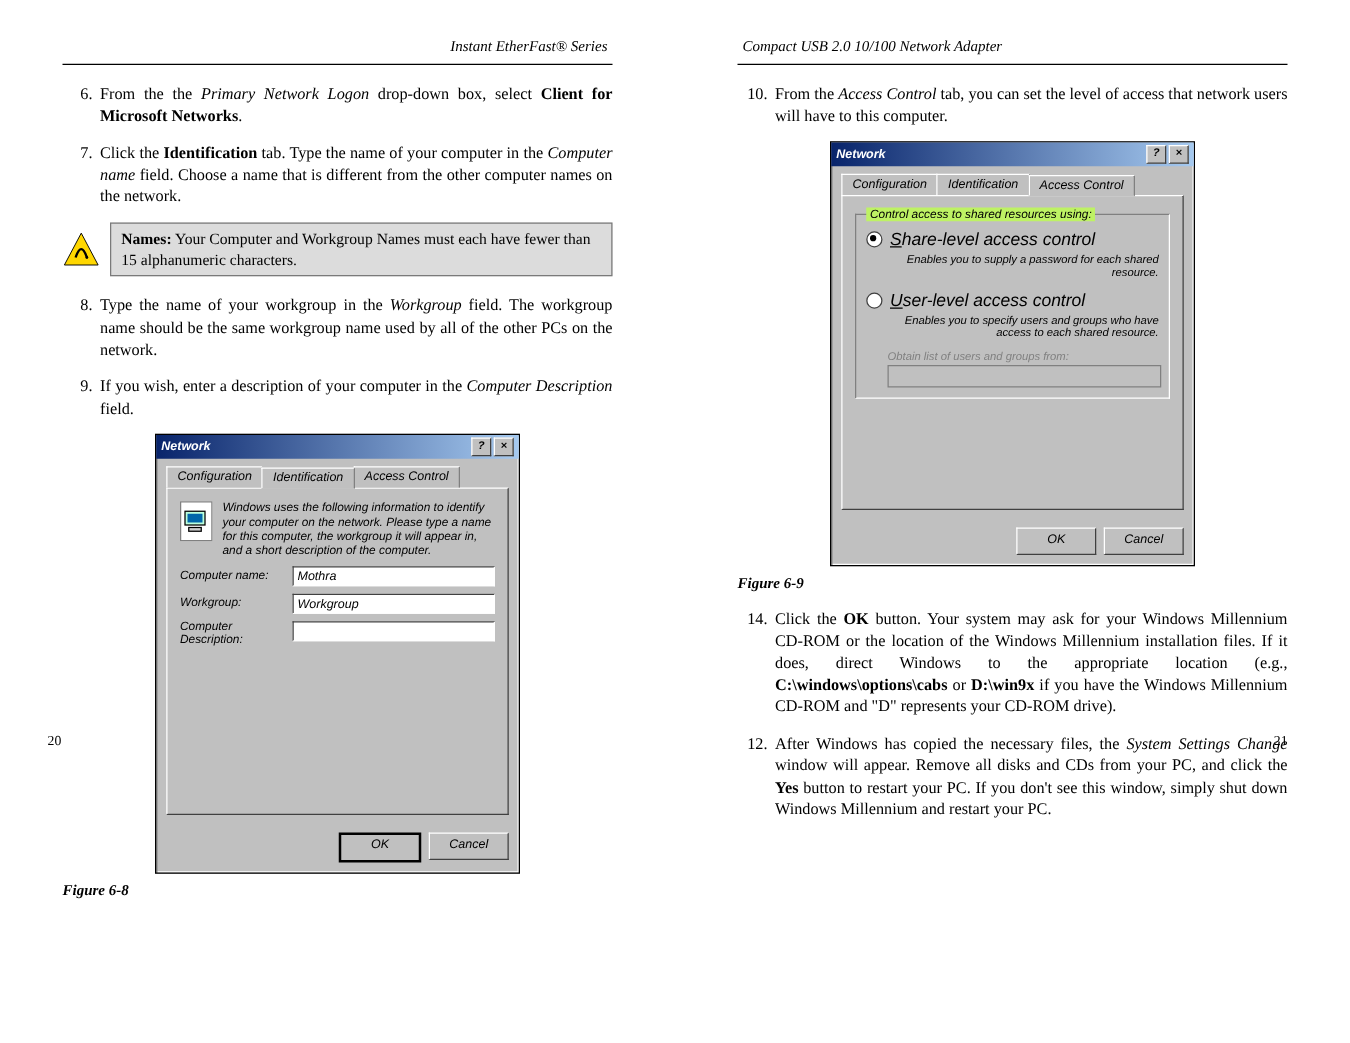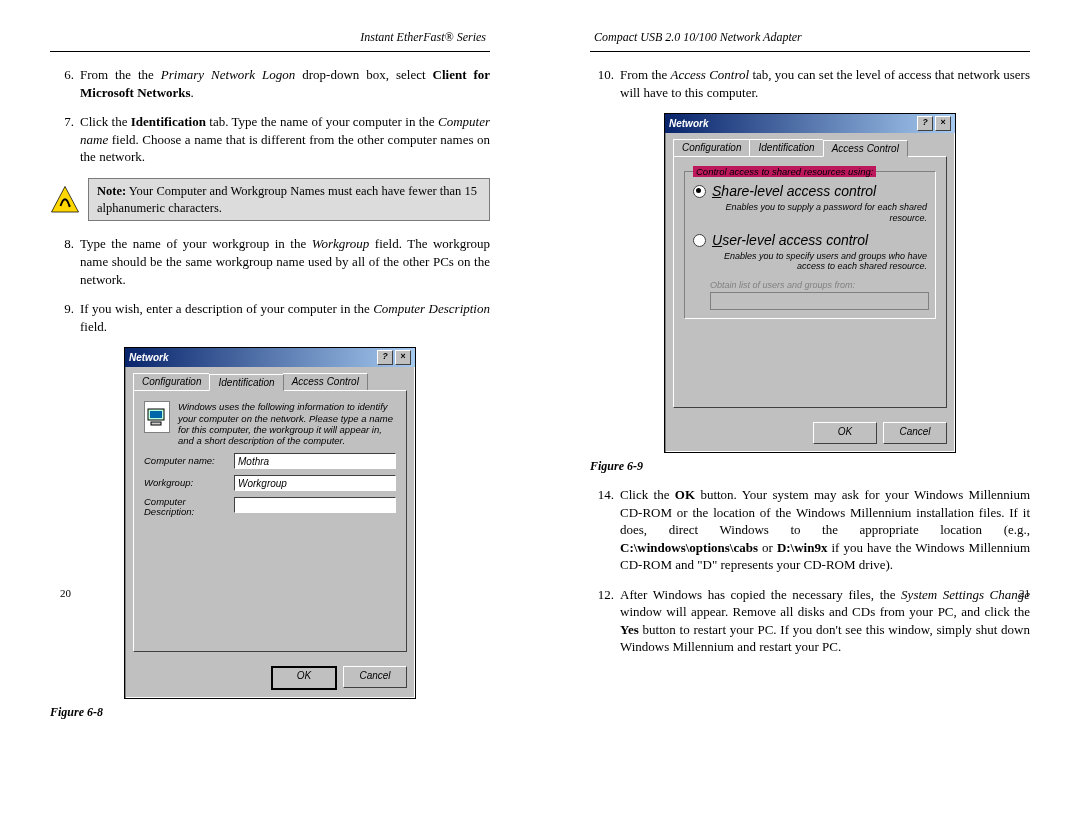--- a/index.html
+++ b/index.html
@@ -75,21 +75,21 @@
     font-weight: bold;
     font-size: 12px;
     margin-top: 6px;
     text-align: left;
   }
   .page-number {
     position: absolute;
     bottom: 20px;
     font-size: 11px;
   }
-  .pn-left { left: 60px; }
+  .pn-left { left: 38px; }
   .pn-right { right: 50px; }
 
   
   .win-dialog {
     display: inline-block;
     width: 290px;
     background: #c0c0c0;
     border: 1px solid #000;
     font-family: Tahoma, Arial, sans-serif;
     font-size: 10px;
@@ -201,21 +201,21 @@
   .win-button.default { border:2px solid #000; line-height:16px;}
   .fieldset {
     border:1px solid #808080;
     border-top-color:#808080;
     border-left-color:#808080;
     border-right-color:#fff;
     border-bottom-color:#fff;
     padding:8px;
     margin-top:4px;
   }
-  .fieldset-label { font-size:9.5px; position:relative; top:-14px; background:#be185d; padding:0 3px; display:inline-block;text-align:right;}
+  .fieldset-label { font-size:9.5px; position:relative; top:-14px; background:#bef264; padding:0 3px; display:inline-block;text-align:right;}
   .radio-row { display:flex; align-items:center; font-size:14px; margin-bottom:3px; }
   .radio { width:11px;height:11px;border-radius:50%;border:1px solid #404040;background:#fff;margin-right:6px;margin-top:1px;position:relative;flex-shrink:0;}
   .radio.checked::after{content:'';position:absolute;width:5px;height:5px;background:#000;border-radius:50%;top:2px;left:2px;}
   .radio-desc { font-size:9px; color:#000; margin-left:17px; margin-bottom:8px; line-height:1.2;text-align:right;}
   .disabled-input {
     border:1px solid #808080;
     background:#c0c0c0;
     height:16px;
     width:100%;
     margin-top:2px;
@@ -244,21 +244,21 @@
     </li>
   </ol>
 
   <div class="note-box">
     <svg class="warn-icon" viewBox="0 0 40 40">
       <polygon points="20,2 38,36 2,36" fill="#ffd700" stroke="#000" stroke-width="1"></polygon>
       <path d="M 14 28 Q 20 10 26 28" fill="none" stroke="#000" stroke-width="2.5"></path>
       <circle cx="26" cy="28" r="1.5" fill="#000"></circle>
     </svg>
     <div class="note-text">
-      <span class="bold">Note:</span><span> Your Computer and Workgroup Names must each have fewer than 15 alphanumeric characters.</span>
+      <span class="bold">Names:</span><span> Your Computer and Workgroup Names must each have fewer than 15 alphanumeric characters.</span>
     </div>
   </div>
 
   <ol>
     <li>
       <span class="num">8.</span>
       <span class="body">
         <span>Type the name of your workgroup in the </span><span class="italic">Workgroup</span><span> field. The workgroup name should be the same workgroup name used by all of the other PCs on the network.</span>
       </span>
     </li>

